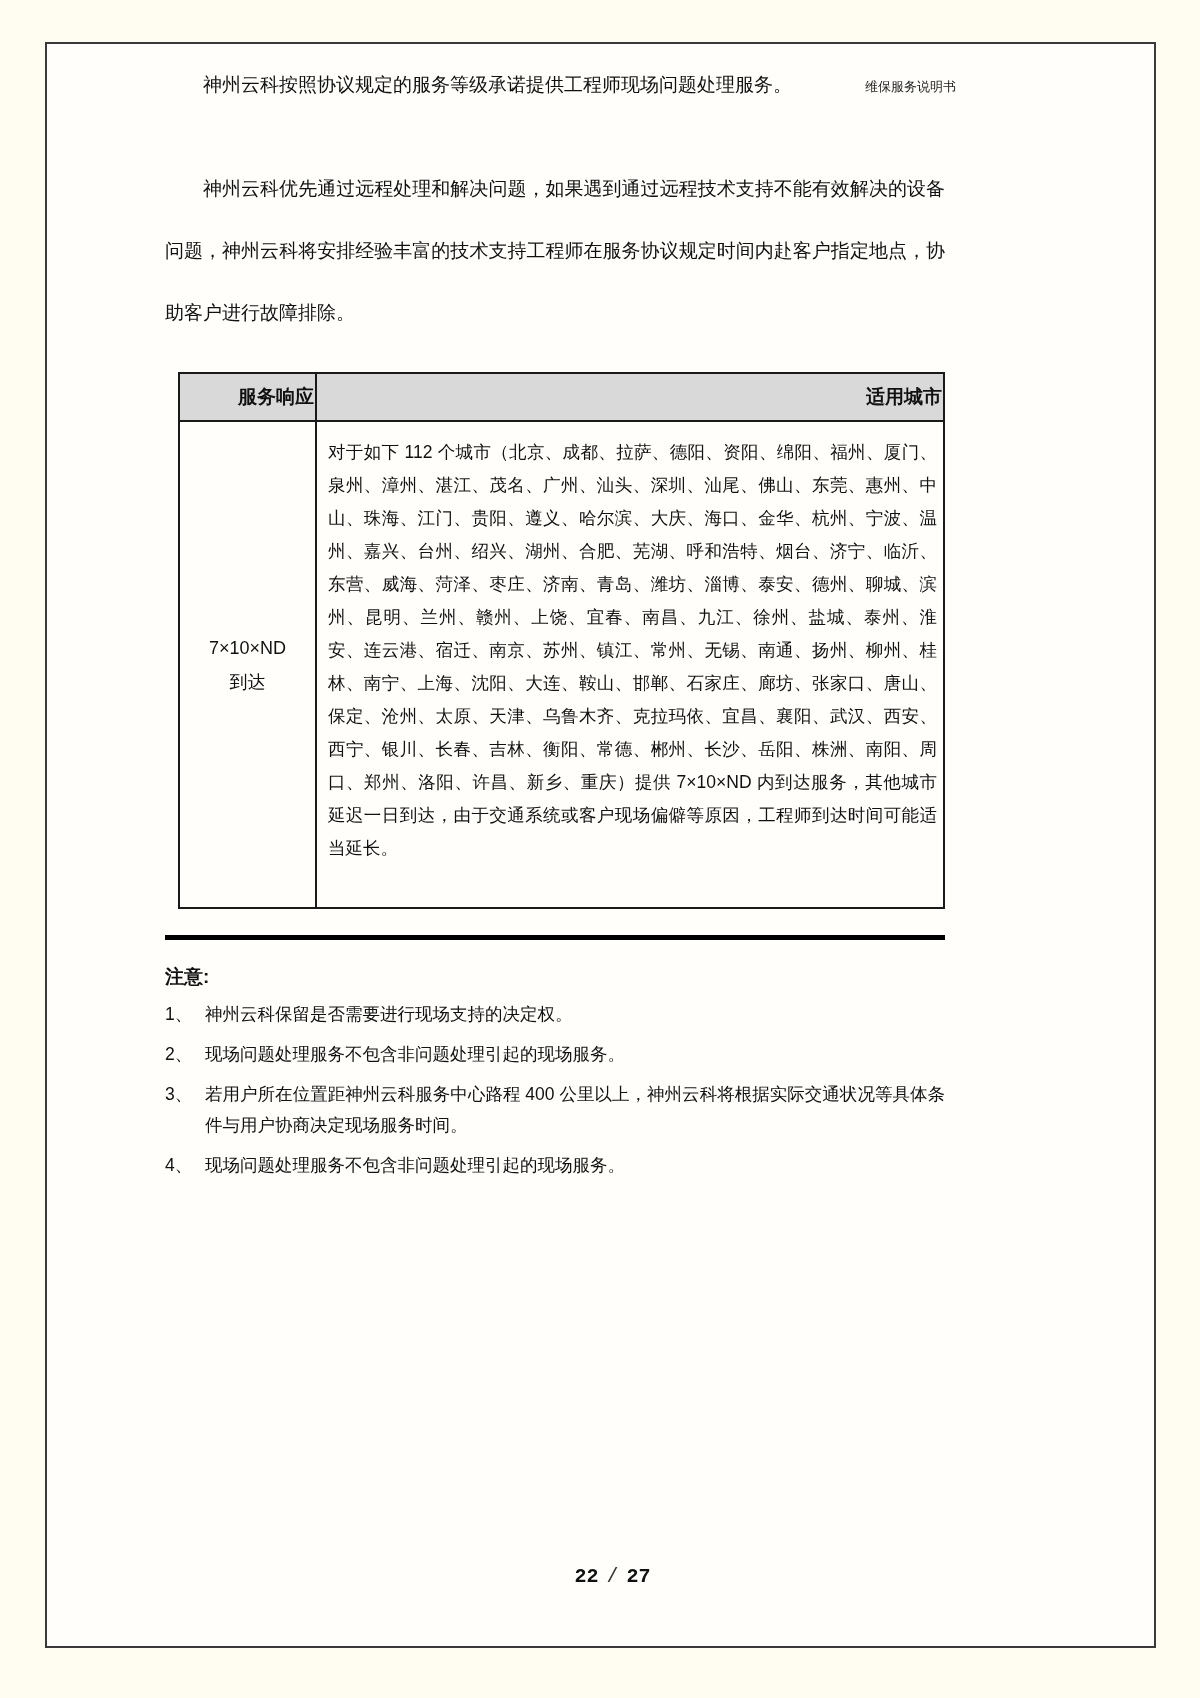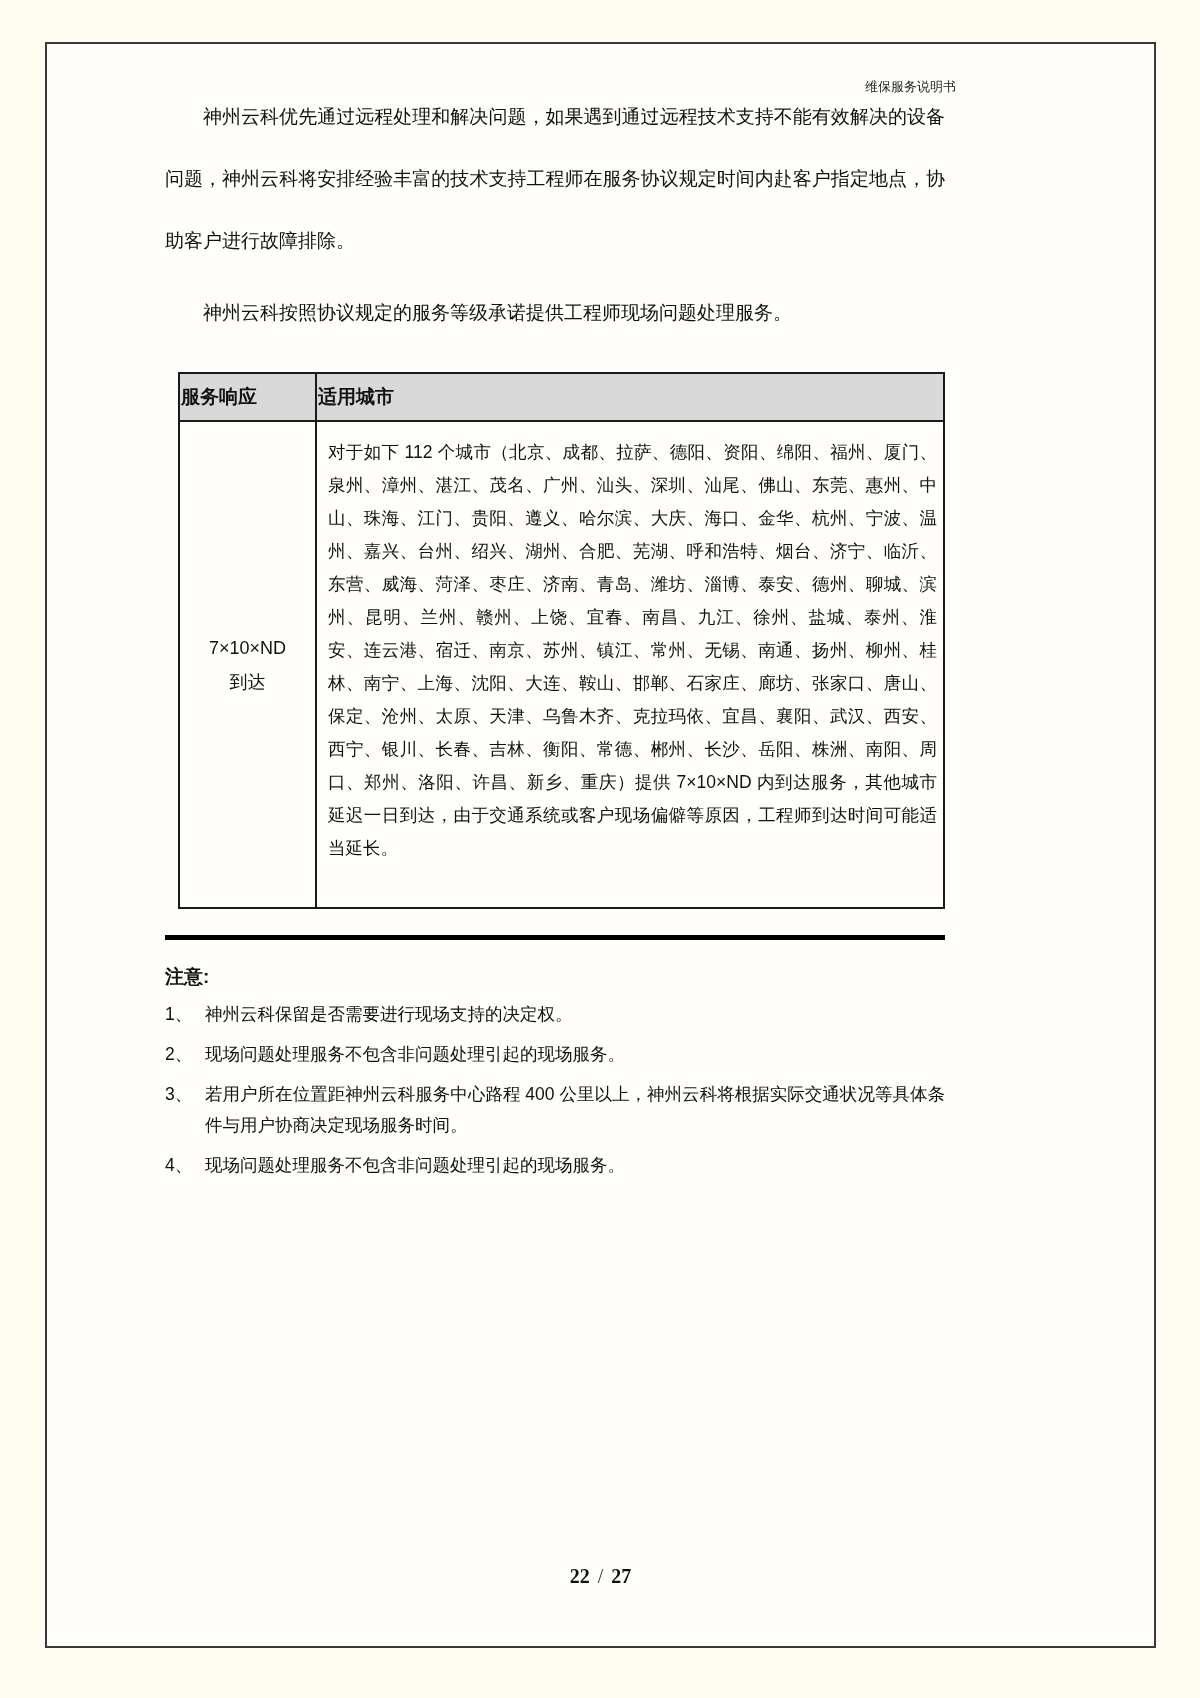--- a/index.html
+++ b/index.html
@@ -74,21 +74,21 @@
   }
   table.svc-table th,
   table.svc-table td {
     border: 2px solid #1a1a1a;
   }
   table.svc-table th {
     background: #d9d9d9;
     font-size: 19px;
     font-weight: 700;
     height: 44px;
-    text-align: left;
+    text-align: right;
   }
   th.col-response { width: 133px; }
   td.cell-response {
     text-align: center;
     vertical-align: middle;
     font-size: 18px;
     line-height: 34px;
   }
   td.cell-cities {
     padding: 14px 6px 42px 11px;
@@ -121,40 +121,41 @@
   .note-text {
     flex: 1;
     text-align: justify;
   }
   .footer {
     position: absolute;
     bottom: 58px;
     left: 0;
     width: 100%;
     text-align: center;
-    font-family: Liberation Serif, serif;
+    font-family: Liberation Mono, monospace;
     font-size: 20px;
     color: #111111;
+    padding-left: 12px;
   }
   .footer .pg { font-weight: 700; }
   .footer .sep { font-weight: 400; padding: 0 8px; color: #333333; }
 </style>
 </head>
 <body>
 
 <div class="page-frame">
 
   <div class="header-right">维保服务说明书</div>
 
   <div class="content">
 
 
+    <p class="para para2">神州云科按照协议规定的服务等级承诺提供工程师现场问题处理服务。</p>
+
     <p class="para para1">神州云科优先通过远程处理和解决问题，如果遇到通过远程技术支持不能有效解决的设备问题，神州云科将安排经验丰富的技术支持工程师在服务协议规定时间内赴客户指定地点，协助客户进行故障排除。</p>
-
-    <p class="para para2">神州云科按照协议规定的服务等级承诺提供工程师现场问题处理服务。</p>
 
 
     <table class="svc-table">
       <thead>
         <tr>
           <th class="col-response">服务响应</th>
           <th class="col-cities">适用城市</th>
         </tr>
       </thead>
       <tbody>

